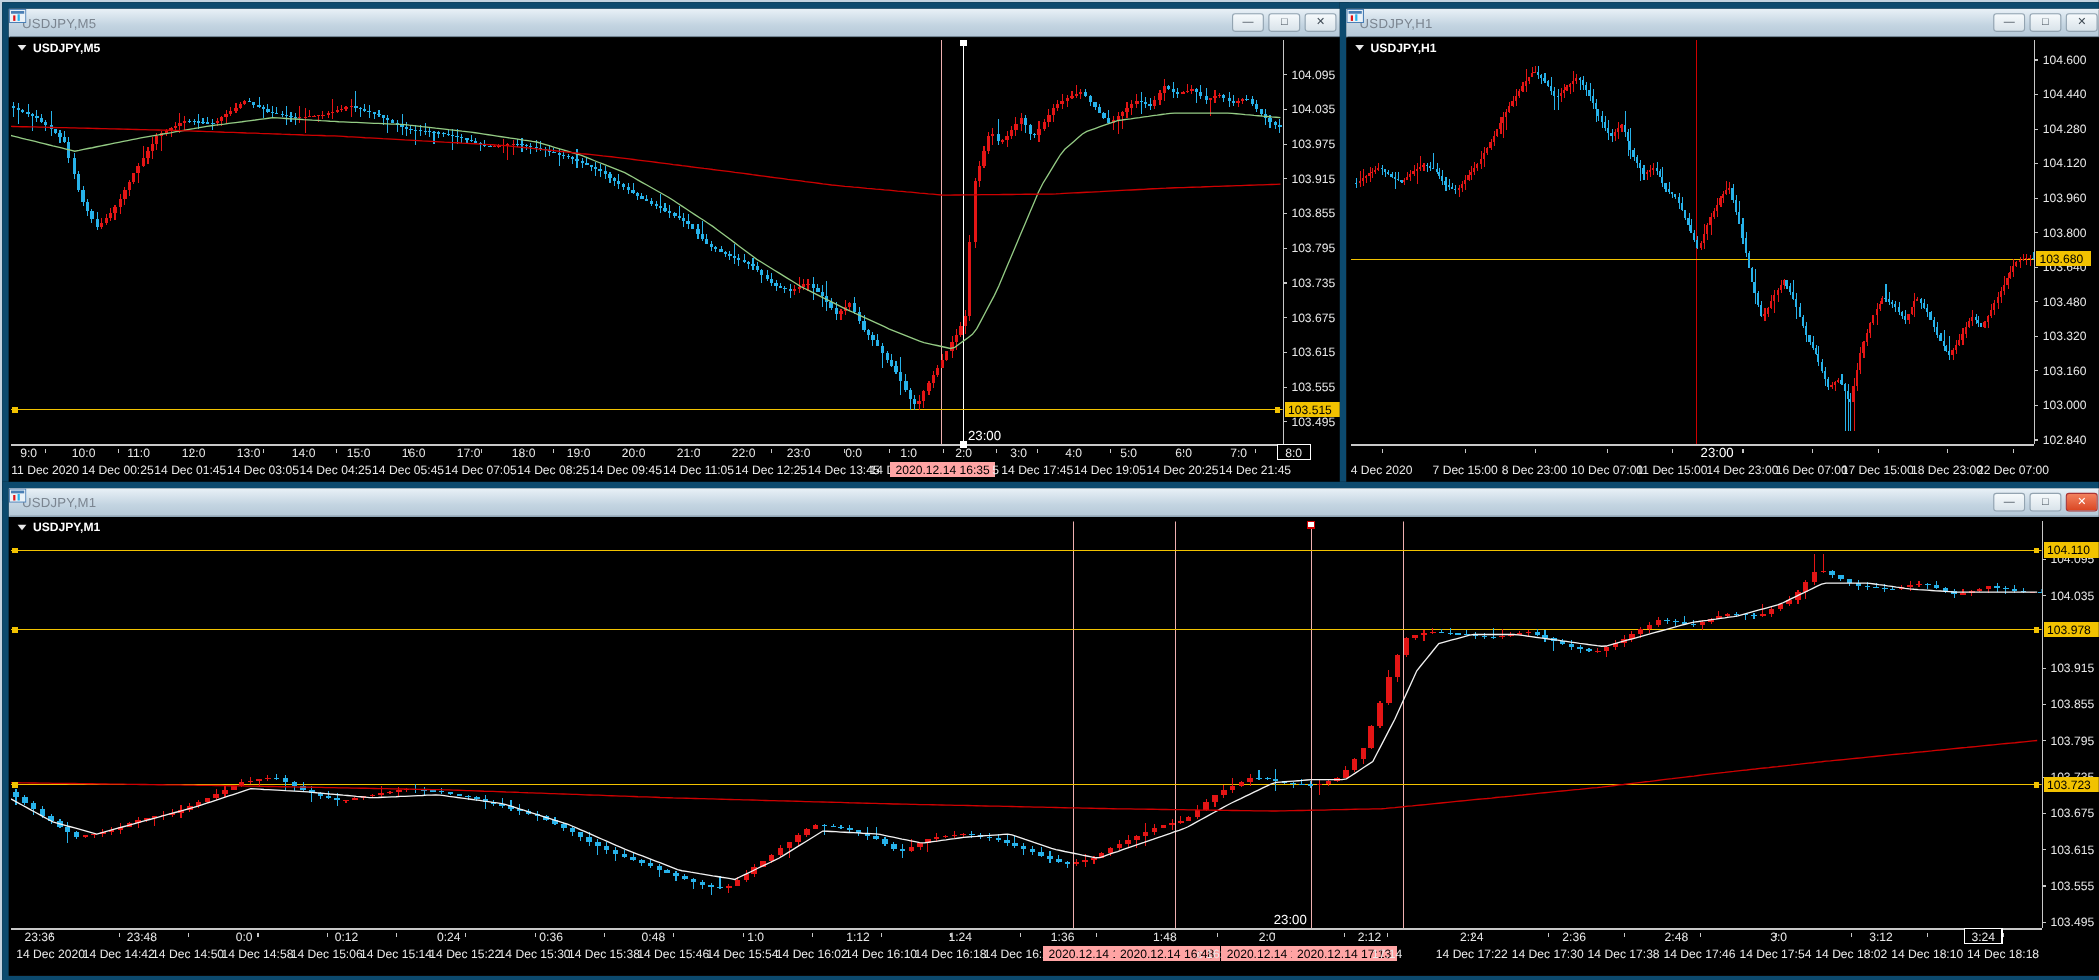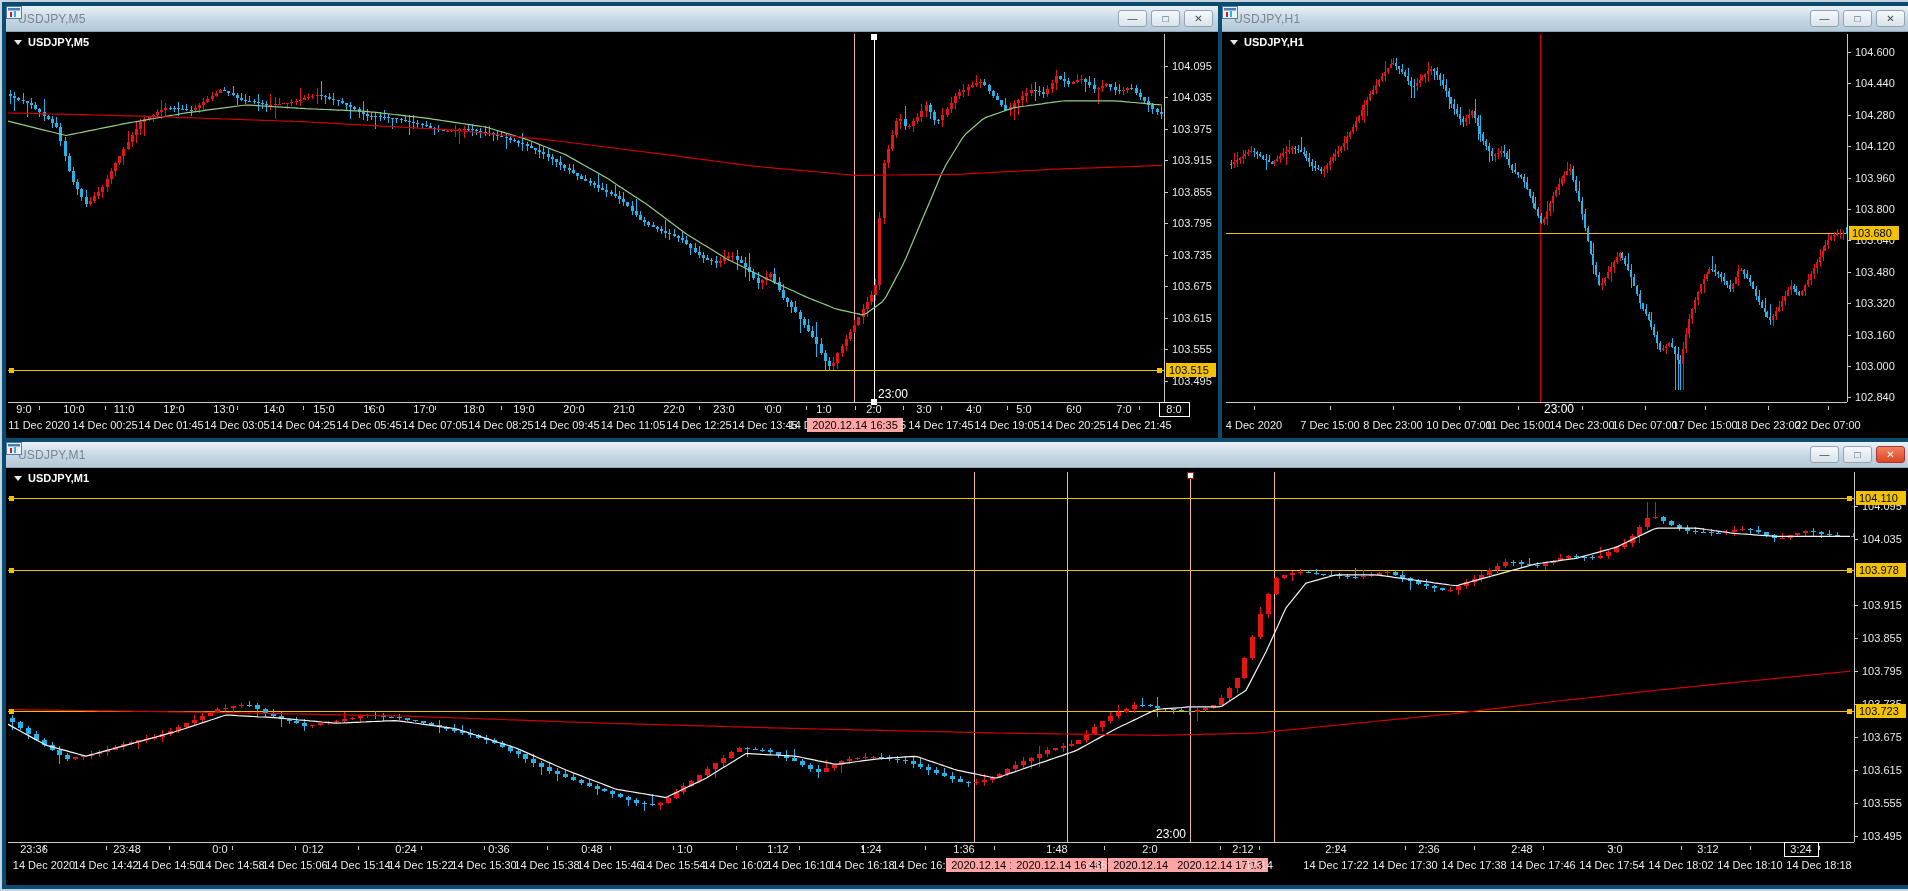--- a/index.html
+++ b/index.html
@@ -1,17 +1,17 @@
 <!DOCTYPE html>
 <html><head>
 <meta charset="utf-8">
 <style>
   html,body{margin:0;padding:0;}
   body{width:1908px;height:891px;overflow:hidden;font-family:"Liberation Sans",sans-serif;background:#c3d3e0;position:relative;}
-  .window{position:absolute;border:4px solid #0c4a6e;background:#000;box-shadow:0 0 0 1px #d8e4ee inset;}
+  .window{position:absolute;border:6px solid #0c4a6e;background:#000;box-shadow:0 0 0 1px #d8e4ee inset;}
   .titlebar{position:absolute;left:0;top:0;right:0;height:26px;background:linear-gradient(#e9f1f7,#c3d4e1 60%,#b6c9d8);border-bottom:1px solid #8fa6b8;display:flex;align-items:center;padding-left:6px;box-sizing:border-box;}
   .title-text{color:#7b8590;font-size:12px;margin-left:6px;letter-spacing:.2px;}
   .win-buttons{position:absolute;right:5px;top:4px;display:flex;gap:4px;}
   .win-btn{width:29px;height:17px;border:1px solid #93a4b1;border-radius:3px;background:linear-gradient(#f6fafc,#d9e3ea);color:#3f4a55;font-size:10px;line-height:15px;text-align:center;cursor:pointer;box-sizing:border-box;}
   .win-btn.danger{background:linear-gradient(#f2825f,#da4724);color:#fff;border-color:#a33;}
   .content{position:absolute;left:0;top:26px;right:0;bottom:0;background:#000;}
   .chart-label{position:absolute;left:8px;top:4px;color:#fff;font-size:11px;font-weight:bold;z-index:3;}
   .chart-label::before{content:"";display:inline-block;width:0;height:0;border-left:4px solid transparent;border-right:4px solid transparent;border-top:5px solid #e8e8e8;margin-right:6px;position:relative;top:-1px;}
   svg{position:absolute;left:0;top:0;}
   svg text{font-family:"Liberation Sans",sans-serif;}

